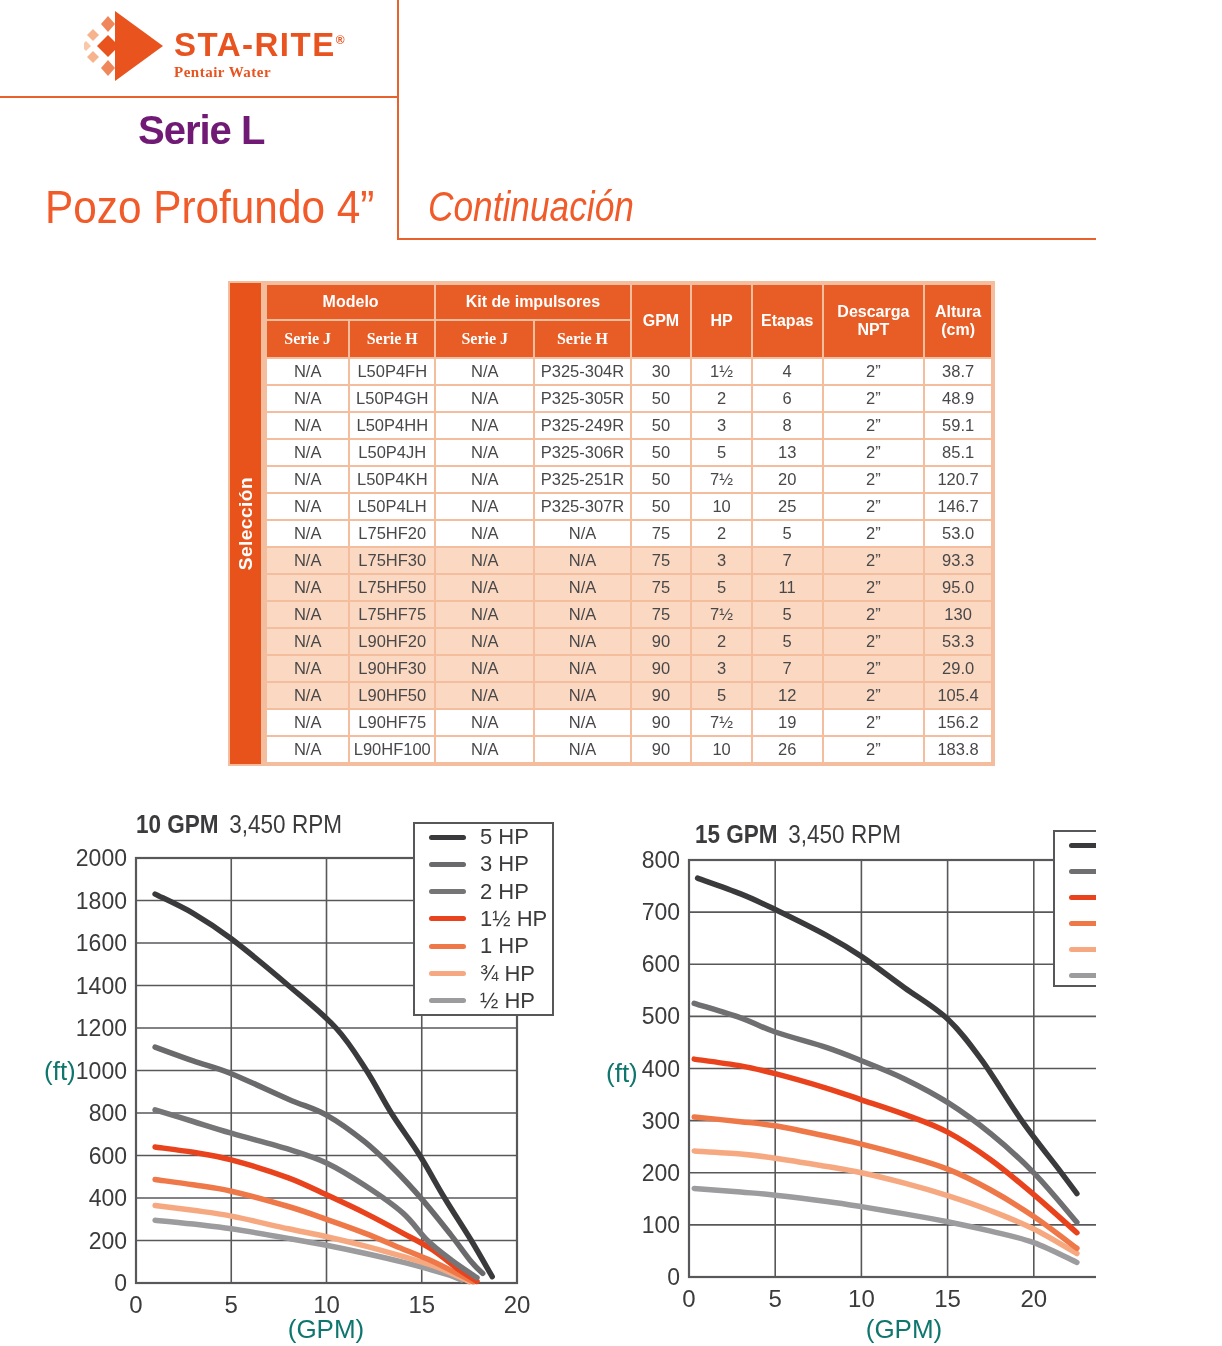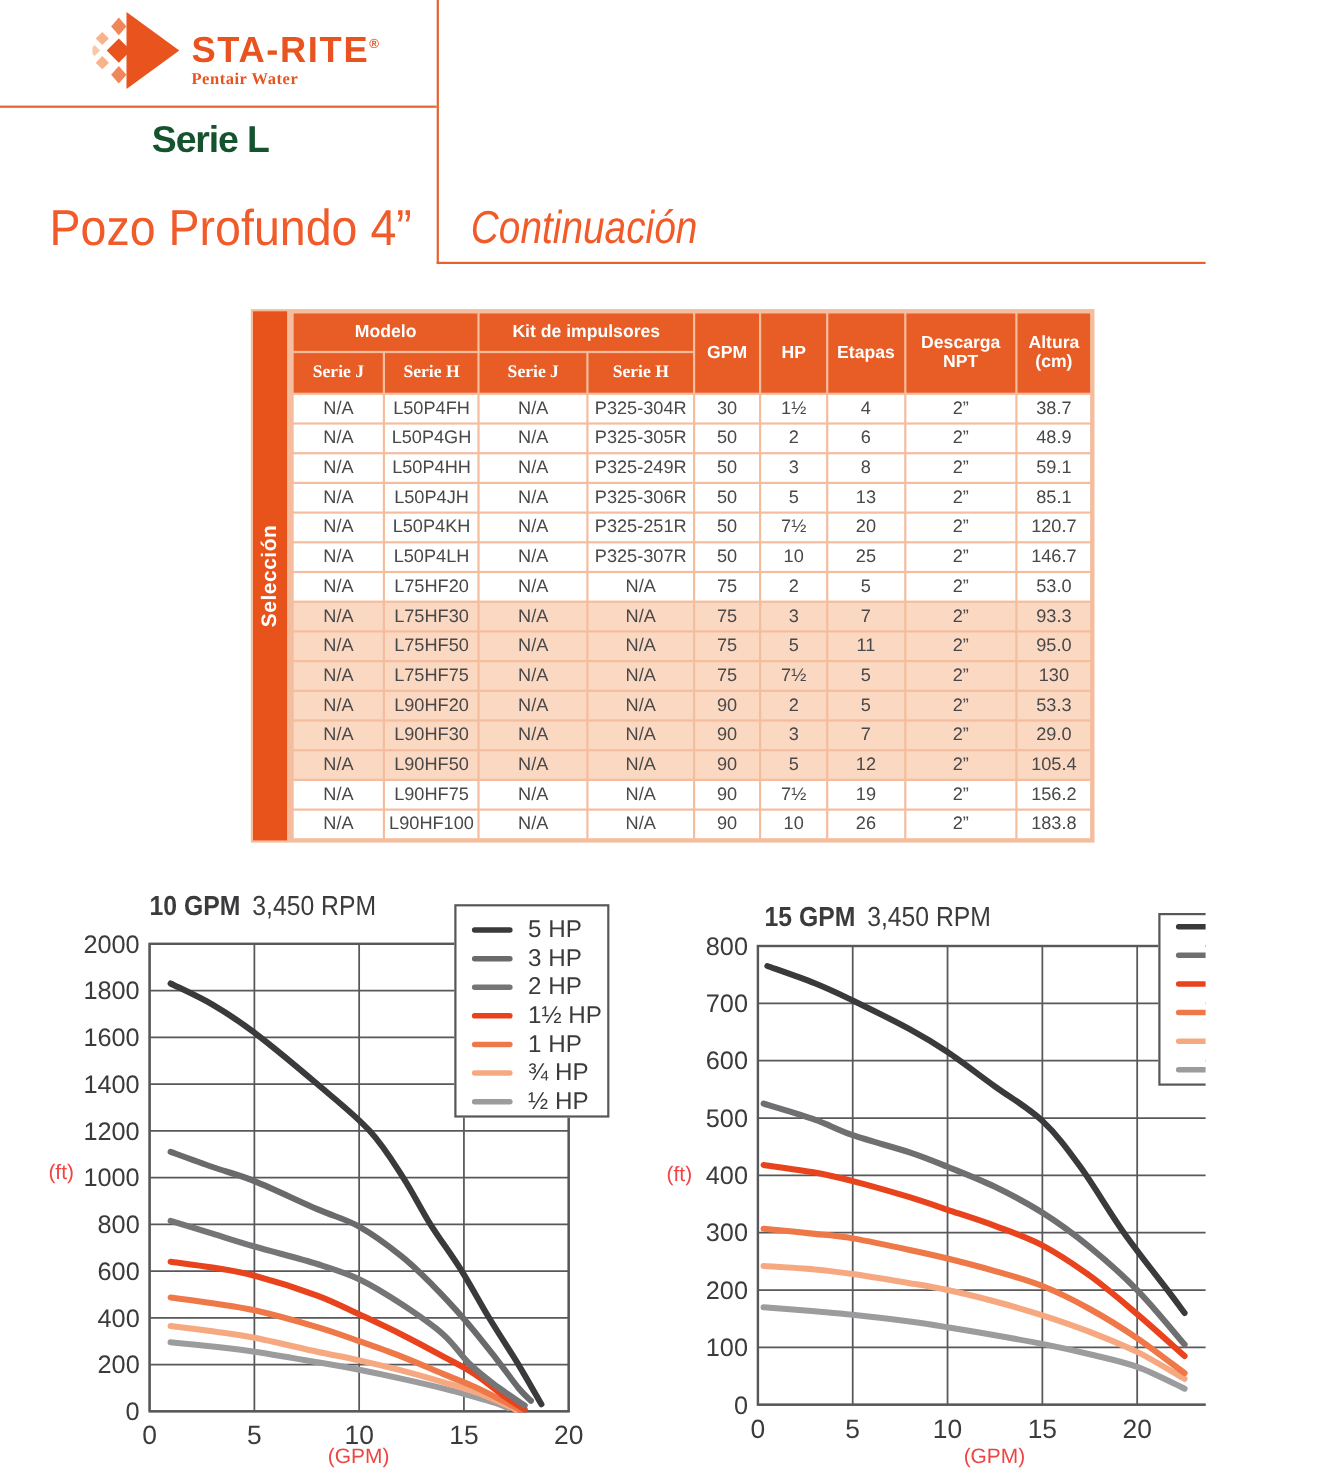--- a/index.html
+++ b/index.html
@@ -10,22 +10,22 @@
   .logo { position:absolute; left:84px; top:6px; display:flex; align-items:flex-start; }
   .logo-text { margin-left:10px; margin-top:22px; }
   .brand { color:#E8531F; font-weight:bold; font-size:33px; letter-spacing:1.5px; line-height:1; white-space:nowrap; }
   .brand sup { font-size:12px; }
   .brand-sub { color:#E8531F; font-weight:bold; font-size:15px; letter-spacing:.5px;
                font-family:"Liberation Serif","DejaVu Serif",serif; margin-top:3px; }
   .rule { position:absolute; background:#E8622D; }
   #rule-left  { left:0; top:96px; width:397px; height:2px; }
   #rule-vert  { left:397px; top:0; width:2px; height:240px; }
   #rule-right { left:397px; top:238px; width:825px; height:2px; }
-  .series-title { position:absolute; left:138px; top:108px; font-size:34px; font-weight:bold;
-                  color:#14532d; letter-spacing:-1px; }
+  .series-title { position:absolute; left:138px; top:108px; font-size:40px; font-weight:bold;
+                  color:#701a75; letter-spacing:-1px; }
   .subtitle { position:absolute; left:45px; top:180px; font-size:46px; color:#F15A29;
               transform:scaleX(.92); transform-origin:left; white-space:nowrap; }
   .continuation { position:absolute; left:428px; top:183px; font-size:42px; font-style:italic;
                   color:#F15A29; transform:scaleX(.84); transform-origin:left; white-space:nowrap; }
 
   
   .table-wrap { position:absolute; left:228px; top:281px; width:767px; background:#F4BD9D;
                 display:flex; padding:2px; box-sizing:border-box; }
   .side-strip { width:31px; background:#E8531C; display:flex; align-items:center;
                 justify-content:center; margin-right:4px; }
@@ -42,26 +42,26 @@
 
   
   svg.chart { position:absolute; }
   #chart0 { left:0; top:800px; width:600px; height:546px; }
   #chart1 { left:600px; top:800px; width:622px; height:546px; }
   svg text { font-family:"Liberation Sans","DejaVu Sans",sans-serif; fill:#3B3B3D; }
   .chart-title { position:absolute; font-size:25px; color:#3B3B3D; white-space:nowrap;
                  transform:scaleX(.9); transform-origin:left; }
   #title0 { left:136px; top:810px; } #title1 { left:695px; top:820px; }
   .chart-title .t-bold { font-weight:bold; margin-right:12px; }
-  .unit { position:absolute; font-size:19px; color:#ef4444; }
+  .unit { position:absolute; font-size:26px; color:#0f766e; }
   #ylab0 { left:44px;  top:1056px; } #ylab1 { left:606px; top:1058px; }
   #xlab0 { left:326px; top:1314px; transform:translateX(-50%); }
   #xlab1 { left:904px; top:1314px; transform:translateX(-50%); }
   .legend { position:absolute; background:#fff; border:2px solid #57575A; box-sizing:border-box;
-            display:flex; flex-direction:column; justify-content:flex-end; }
+            display:flex; flex-direction:column; justify-content:space-between; }
   #legend0 { left:413px; top:822px; width:141px; height:194px; }
   #legend1 { left:1053px; top:830px; width:146px; height:157px; }
   .legend-item { display:flex; align-items:center; padding-left:14px; }
   .legend-swatch { width:37px; height:5px; border-radius:3px; flex:none; }
   .legend-label { font-size:22px; color:#3B3B3D; margin-left:14px; white-space:nowrap; }
 </style>
 </head>
 <body>
 
 <div class="page">

